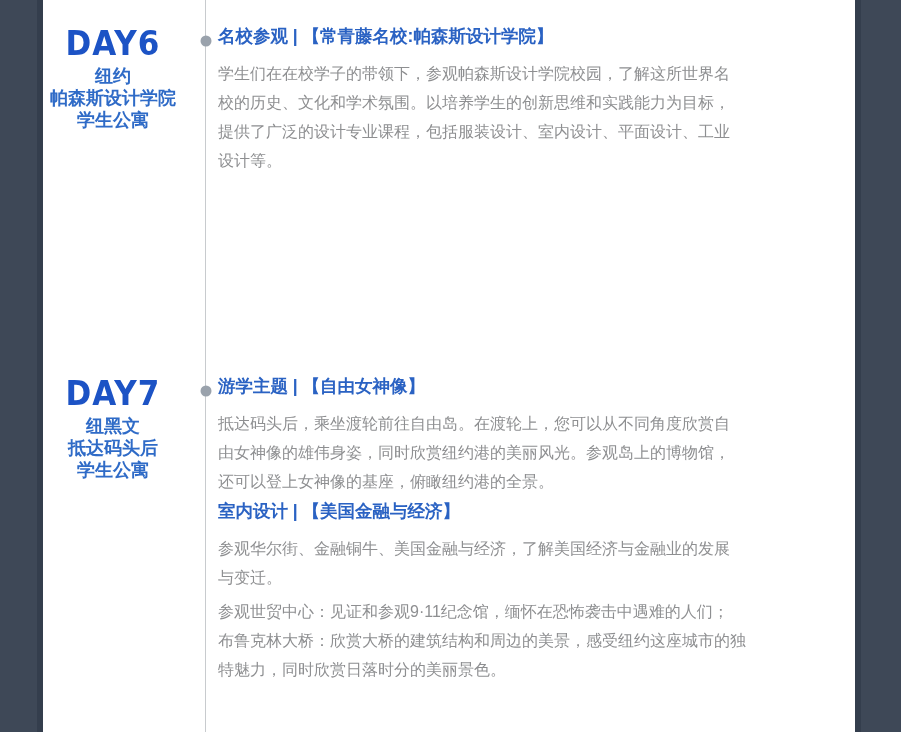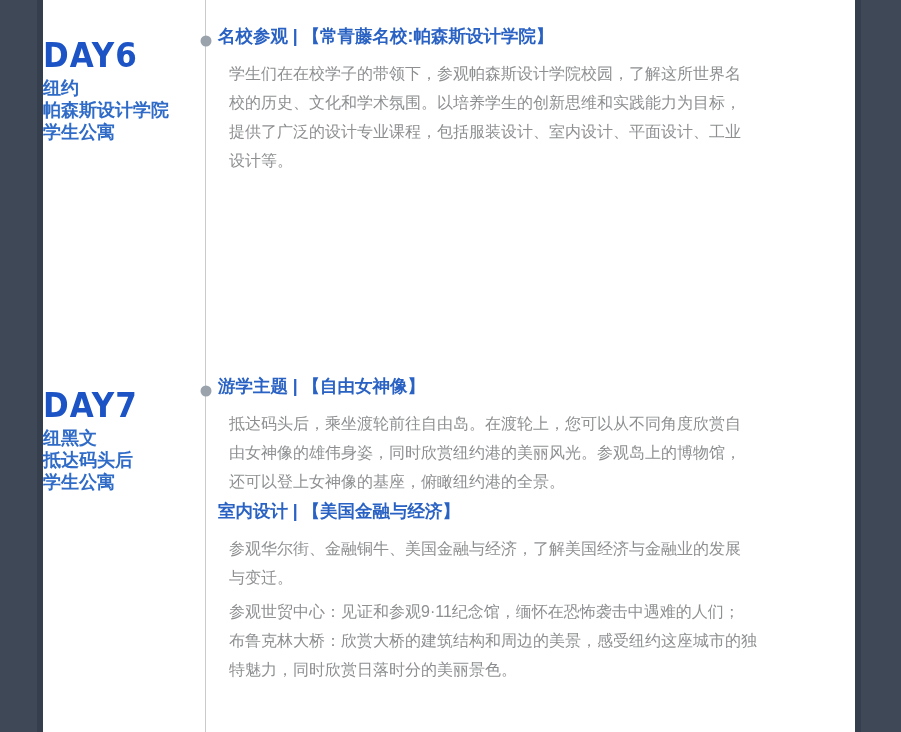--- a/index.html
+++ b/index.html
@@ -34,22 +34,22 @@
   .day { position: absolute; left: 0; width: 100%; }
   .day.day-6 { top: 26px; }
   .day.day-7 { top: 376px; }
   .dot {
     position: absolute; left: 205.5px; top: 15px;
     width: 11px; height: 11px; border-radius: 50%;
     background: var(--dot-color);
     transform: translate(-50%, -50%);
   }
   .day-meta {
-    position: absolute; left: 43px; top: 12px; width: 140px;
-    text-align: left;
+    position: absolute; left: 43px; top: 0; width: 140px;
+    text-align: center;
   }
   .day-label {
     margin: 0;
     font-family: "DejaVu Sans", "Liberation Sans", sans-serif;
     font-weight: bold;
     font-size: 31px; line-height: 32px;
     letter-spacing: 1px;
     color: var(--day-color);
     transform: scaleY(1.06);
     transform-origin: top right;
@@ -61,21 +61,21 @@
   }
   .entries {
     position: absolute; left: 218px; top: 0; width: 552px;
   }
   .entry-heading {
     margin: 0 0 13px;
     font-size: 17.5px; line-height: 20px; font-weight: bold;
     color: var(--head-color);
   }
   .entry-body {
-    margin: 0 11px 5px;
+    margin: 0 0 5px;
     font-size: 16px; line-height: 29px;
     color: var(--body-color);
     white-space: pre-line;
   }
 </style>
 </head>
 <body>
 
 <div class="page">
 

